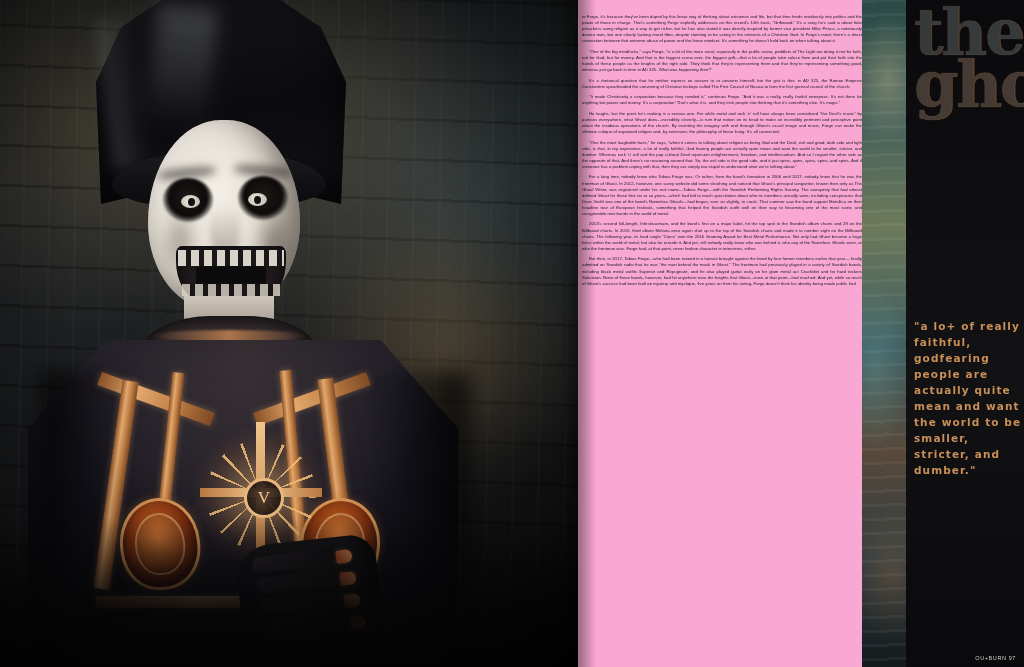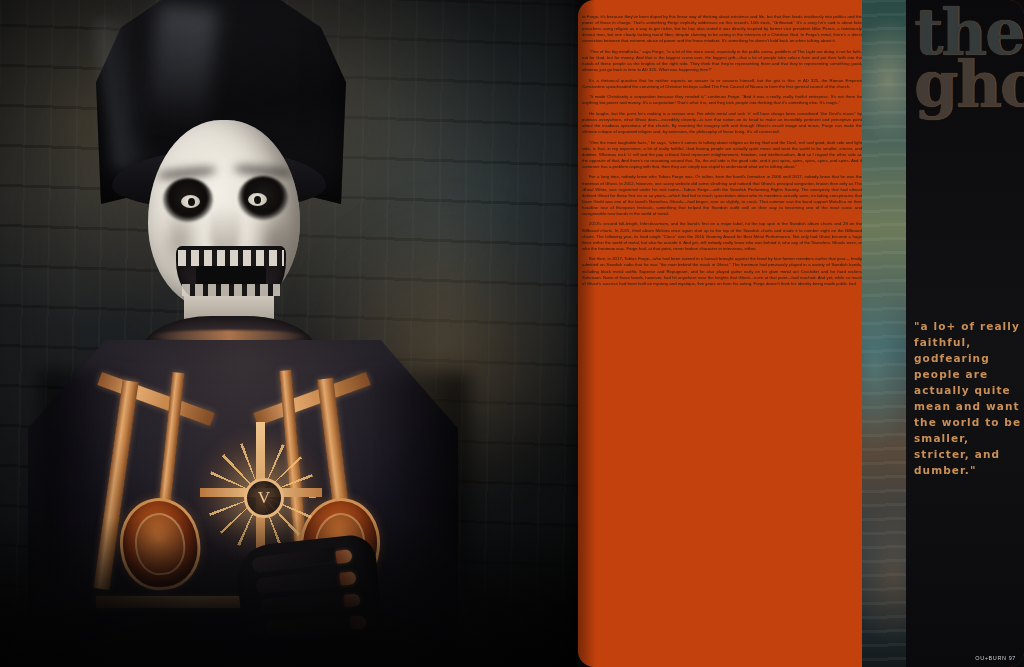--- a/index.html
+++ b/index.html
@@ -310,23 +310,22 @@
     position:absolute; inset:0;
     background: radial-gradient(ellipse at 45% 42%, rgba(0,0,0,0) 42%, rgba(0,0,0,.55) 85%, rgba(0,0,0,.85) 100%);
     pointer-events:none;
   }
 
   
   .text-page {
     position:absolute;
     left: 578px; top: 0;
     width: 446px; height: 667px;
-    background: #c2410c;
+    background: #f9a8d4;
     overflow:hidden;
-    border-radius:16px;
   }
   .columns {
     position:absolute;
     left: 4px; top: 14px;
     width: 280px; height: 640px;
   }
   .body-col {
     font-family: "Liberation Sans", sans-serif;
     font-size: 4.25px;
     line-height: 6.1px;

